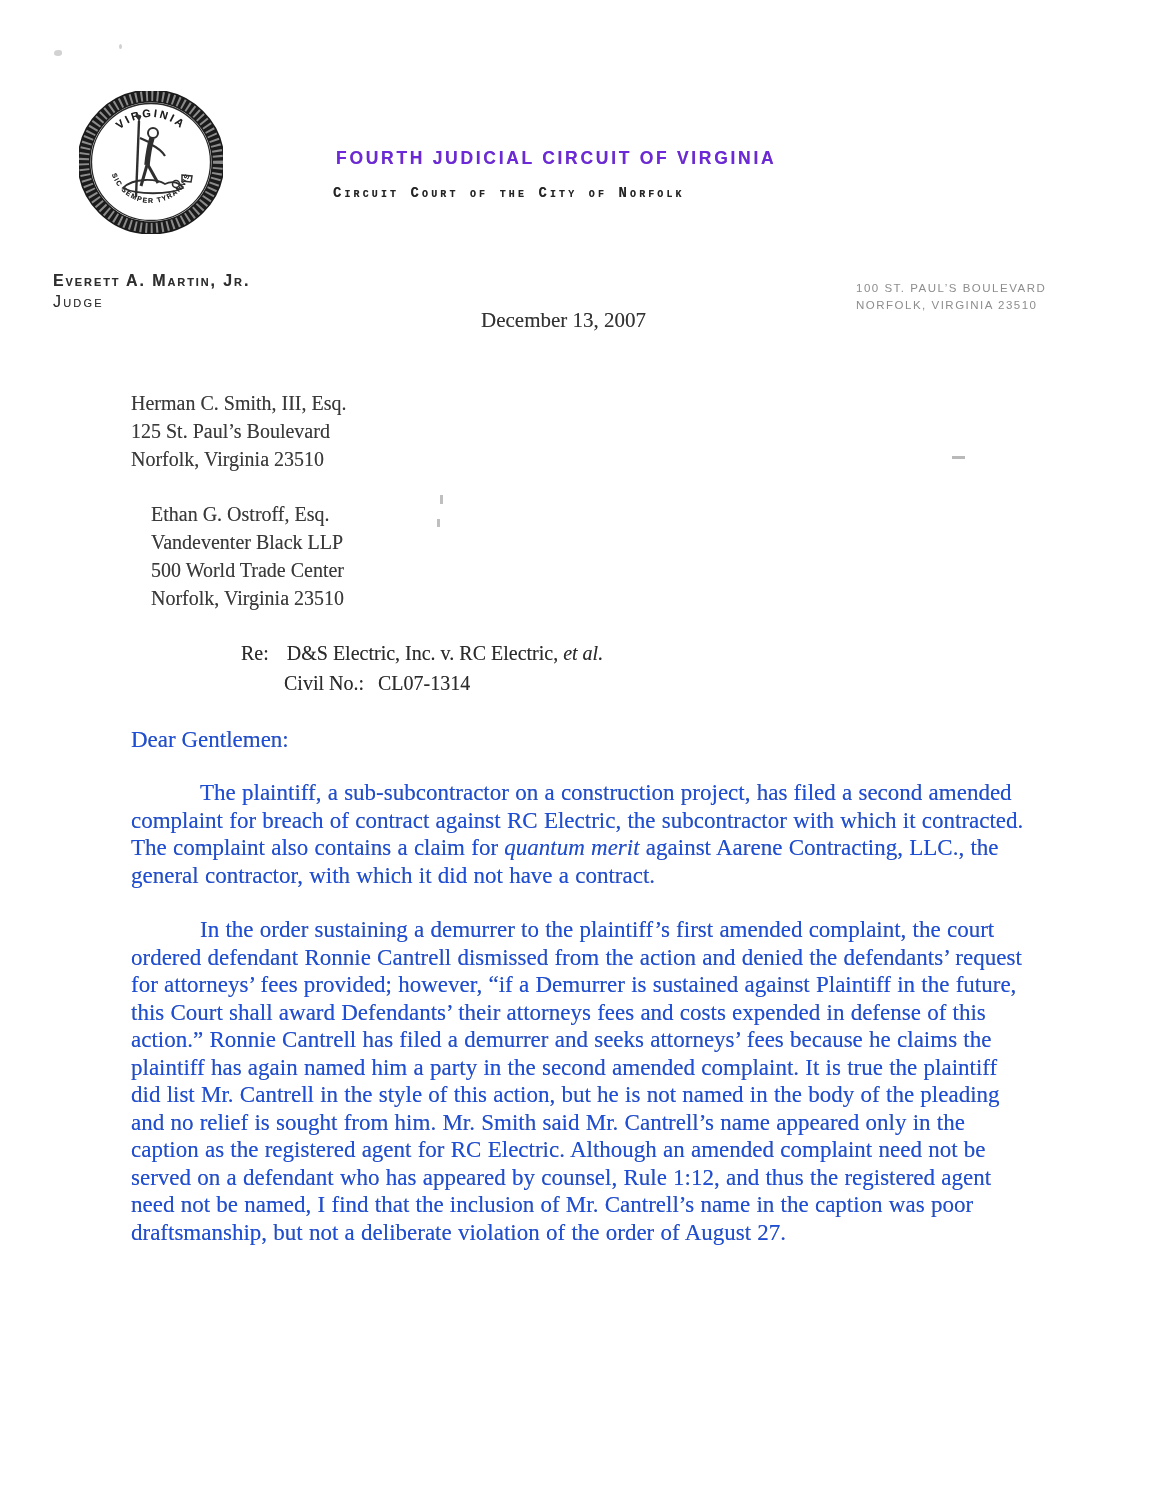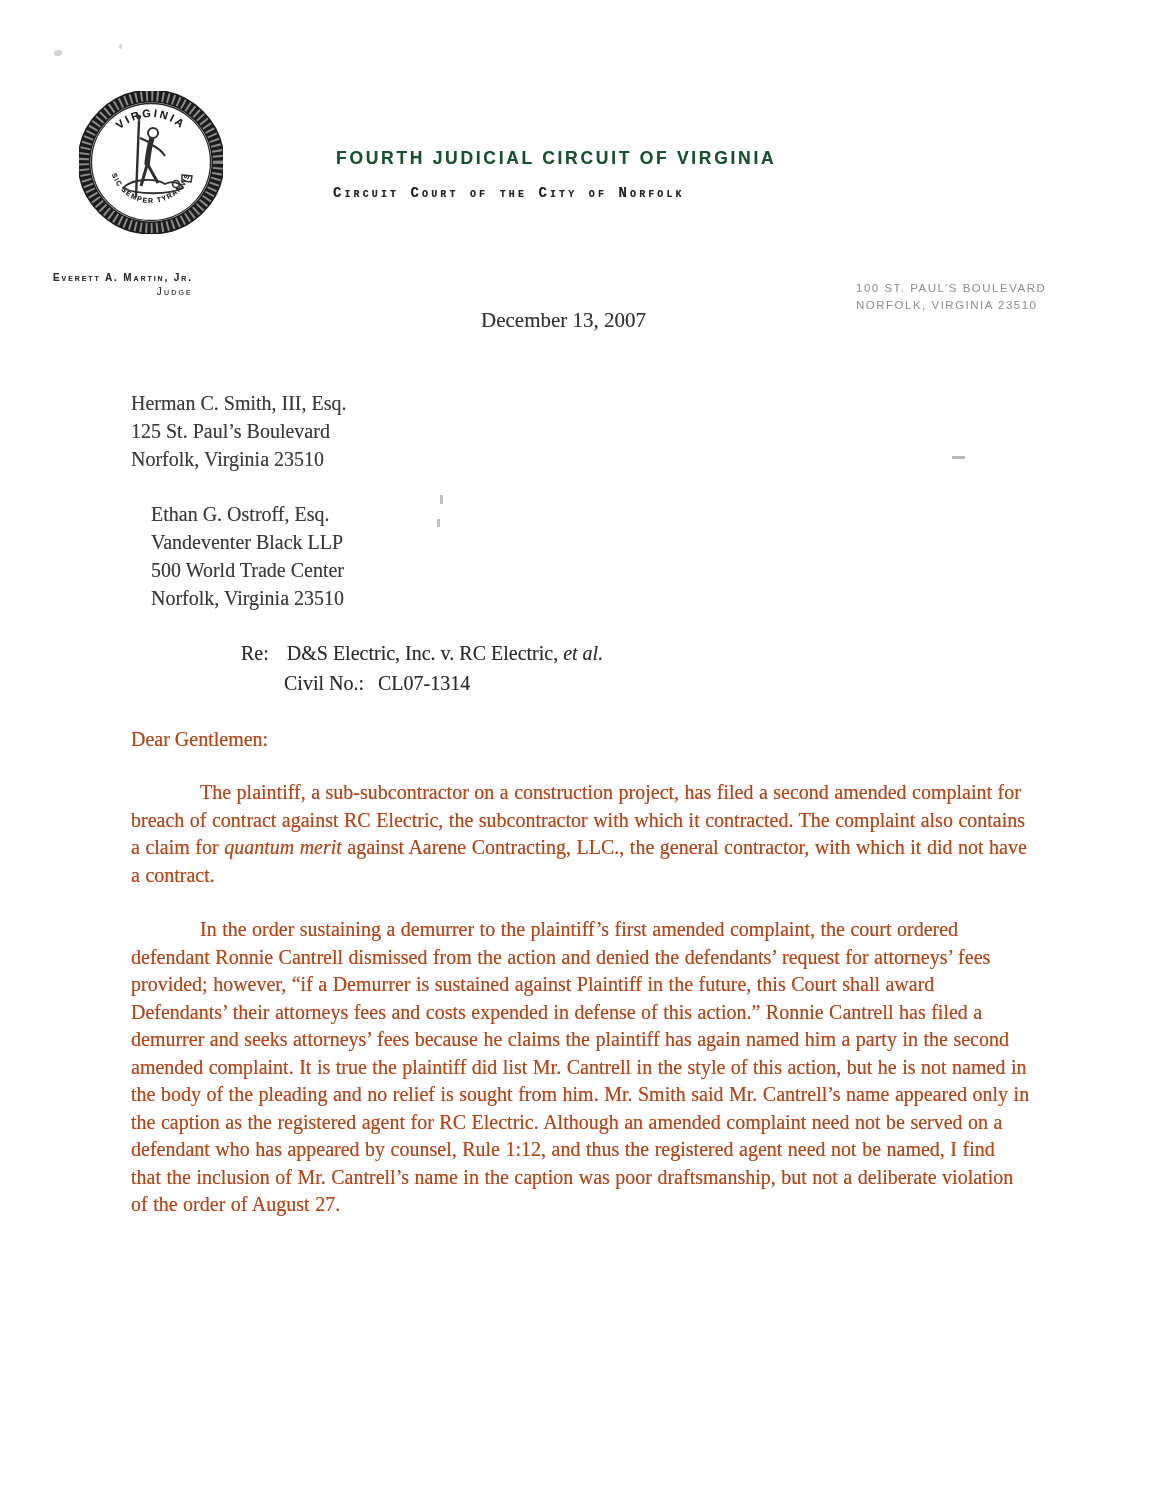--- a/index.html
+++ b/index.html
@@ -6,45 +6,45 @@
   .page{
     position:relative;width:1155px;height:1500px;background:#fff;overflow:hidden;
     font-family:"Liberation Serif",serif;color:#3a3a3a;
     text-shadow:0 0 .45px rgba(80,80,80,.55);
   }
   
   .seal-wrap{position:absolute;left:79px;top:91px;width:144px;height:143px;}
   .lh1{
     position:absolute;left:336px;top:148px;
     font-family:"Liberation Sans",sans-serif;font-weight:700;font-size:17.5px;
-    letter-spacing:2.7px;color:#14532d;white-space:nowrap;
+    letter-spacing:2.7px;color:#6d28d9;white-space:nowrap;
   }
   .lh2{
     position:absolute;left:333px;top:185px;
     font-family:Liberation Mono, monospace;font-weight:700;font-size:14px;
     letter-spacing:3.1px;color:#242424;font-variant:small-caps;white-space:nowrap;
   }
   .judge{position:absolute;left:53px;top:272px;font-family:"Liberation Sans",sans-serif;color:#2e2e2e;}
-  .judge-name{font-size:10px;letter-spacing:1.9px;font-variant:small-caps;font-weight:700;white-space:nowrap;}
-  .judge-title{font-size:10px;letter-spacing:2.2px;font-variant:small-caps;text-align:right;margin-top:3px;}
+  .judge-name{font-size:16px;letter-spacing:1.9px;font-variant:small-caps;font-weight:700;white-space:nowrap;}
+  .judge-title{font-size:16px;letter-spacing:2.2px;font-variant:small-caps;text-align:left;margin-top:3px;}
   .court-address{
     position:absolute;left:856px;top:280px;
     font-family:"Liberation Sans",sans-serif;font-size:11.5px;letter-spacing:1.5px;
     color:#8d8d8d;line-height:17px;white-space:nowrap;text-shadow:none;
   }
   
   .date{position:absolute;left:481px;top:308px;font-size:21px;color:#333;}
   .recipient{position:absolute;left:131px;font-size:20px;line-height:28px;color:#3a3a3a;}
   .r1{top:389px;}
   .r2{top:500px;margin-left:20px;}
   .re-block{position:absolute;left:205px;top:639px;font-size:20px;line-height:29.5px;color:#2c2c2c;margin-left:36px;}
   .re-label{margin-right:18px;}
   .re-civil{padding-left:43px;}
   .re-civil-label{margin-right:14px;}
-  .letter-body{position:absolute;left:131px;top:726px;width:899px;font-size:20px;color:#c2410c;}
+  .letter-body{position:absolute;left:131px;top:726px;width:899px;font-size:23px;color:#1d4ed8;}
   .salutation{margin-bottom:26px;line-height:27px;}
   .para{margin:0 0 27px 0;text-indent:69px;line-height:27.5px;word-spacing:.5px;}
   .italic{font-style:italic;}
   
   .artifact{position:absolute;background:#8a8a8a;}
   .art-speck1{left:54px;top:50px;width:8px;height:6px;border-radius:60% 40% 50% 50%;opacity:.38;}
   .art-speck2{left:119px;top:44px;width:3px;height:5px;border-radius:50%;opacity:.4;}
   .art-dash{left:952px;top:456px;width:13px;height:2.5px;opacity:.6;}
   .art-tick1{left:440px;top:495px;width:2.5px;height:9px;opacity:.55;}
   .art-tick2{left:437px;top:519px;width:2.5px;height:8px;opacity:.55;}

